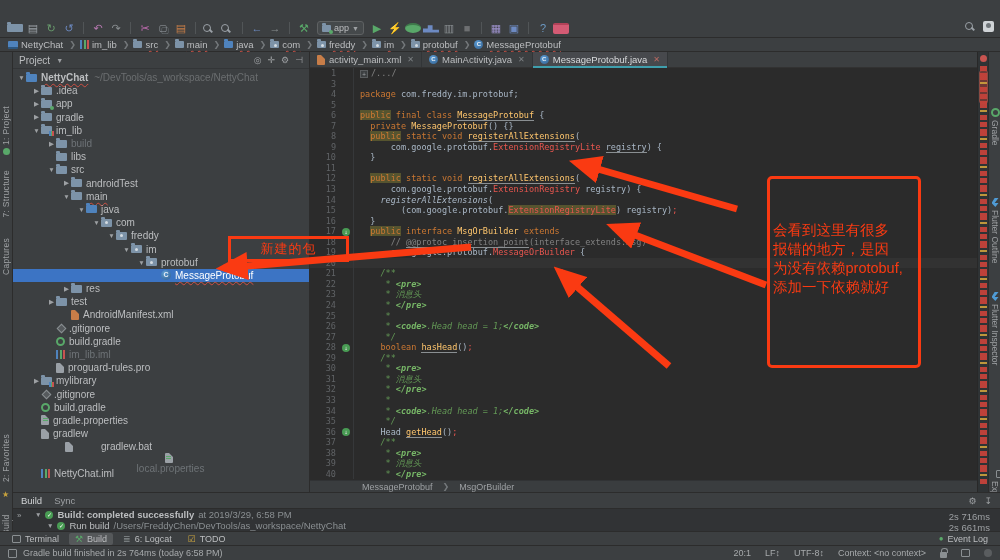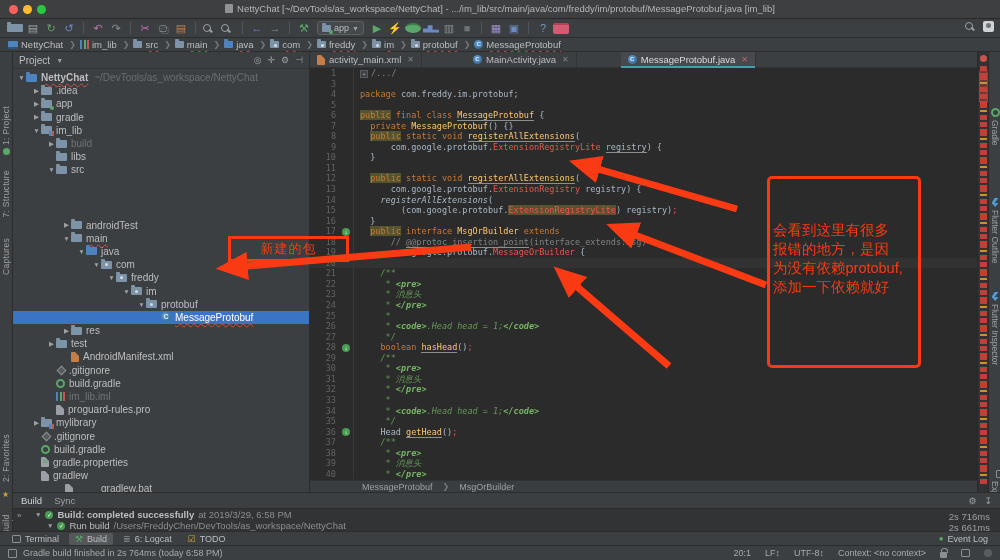--- a/index.html
+++ b/index.html
@@ -58,21 +58,21 @@
   .trow .arr { width:9px; font-size:6.5px; color:#9da0a3; text-align:center; flex:none; }
   .trow.sel .arr { color:#dfe5ea; }
   .trow .tico { margin-right:4px; flex:none; }
   .trow.gray .lbl { color:#6e7377; }
   .trow .path { color:#6b6e70; margin-left:6px; }
   .trow .lbl.wavy { text-decoration:underline wavy #cf4f44 1px; text-underline-offset:2px; }
   .trow .lbl.b { font-weight:bold; }
 
   
   #tabs { left:310px; top:52px; width:667px; height:16px; background:#3c3f41;
-    border-bottom:1px solid #323232; display:flex;gap:44px; }
+    border-bottom:1px solid #323232; display:flex; }
   .tab { display:flex; align-items:center; gap:4px; padding:0 7px; font-size:9.5px;
     color:#bcbec0; border-right:1px solid #323537; position:relative; }
   .tab.active { background:#47494d; color:#d8dadc; }
   .tab.active::after { content:""; position:absolute; left:0; right:0; bottom:-1px;
     height:2px; background:#3f9fad; }
   .tab .x { color:#7d8184; font-size:8px; margin-left:2px; }
   .tab.active .x { color:#b96a62; }
   .tab .lbl.wavy { text-decoration:underline wavy #cf4f44 1px; text-underline-offset:2px; }
 
   
@@ -221,26 +221,20 @@
   #anno-note { left:767px; top:176px; width:154px; height:192px; border:3px solid #fa3a12;
     border-radius:5px; }
   #anno-note-text { position:absolute; left:3px; top:42px; font-size:14.5px; line-height:19px;
     white-space:pre-line; }
 </style>
 </head>
 <body>
 
 <div id="app">
 
-  <div class="abs" id="titlebar">
-    <span class="tl" style="left:9px;background:#ff5f57"></span>
-    <span class="tl" style="left:23px;background:#febc2e"></span>
-    <span class="tl" style="left:37px;background:#28c840"></span>
-    <div id="title-text"><span id="title-ico"></span><span>NettyChat [~/DevTools/as_workspace/NettyChat] - .../im_lib/src/main/java/com/freddy/im/protobuf/MessageProtobuf.java [im_lib]</span></div>
-  </div>
 
   <div class="abs" id="toolbar">
       <span class="tbi fi"></span>
       <span class="tbi " style="color: rgb(154, 160, 166);">▤</span>
       <span class="tbi " style="color: rgb(106, 158, 110);">↻</span>
       <span class="tbi " style="color: rgb(109, 138, 194);">↺</span>
       <span class="tsep"></span>
       <span class="tbi " style="color: rgb(182, 120, 176);">↶</span>
       <span class="tbi " style="color: rgb(138, 143, 146);">↷</span>
       <span class="tsep"></span>
@@ -388,21 +382,21 @@
         <div class="trow" style="padding-left: 34px;">
           <span class="arr"></span>
           <span class="fi tico"></span>
           <span class="lbl">libs</span>
         </div>
         <div class="trow" style="padding-left: 34px;">
           <span class="arr">▼</span>
           <span class="fi tico"></span>
           <span class="lbl">src</span>
         </div>
-        <div class="trow" style="padding-left: 49px; margin-top: 42px;">
+        <div class="trow" style="padding-left: 49px;">
           <span class="arr">▶</span>
           <span class="fi tico"></span>
           <span class="lbl">androidTest</span>
         </div>
         <div class="trow" style="padding-left: 49px;">
           <span class="arr">▼</span>
           <span class="fi tico"></span>
           <span class="lbl wavy">main</span>
         </div>
         <div class="trow" style="padding-left: 64px;">

